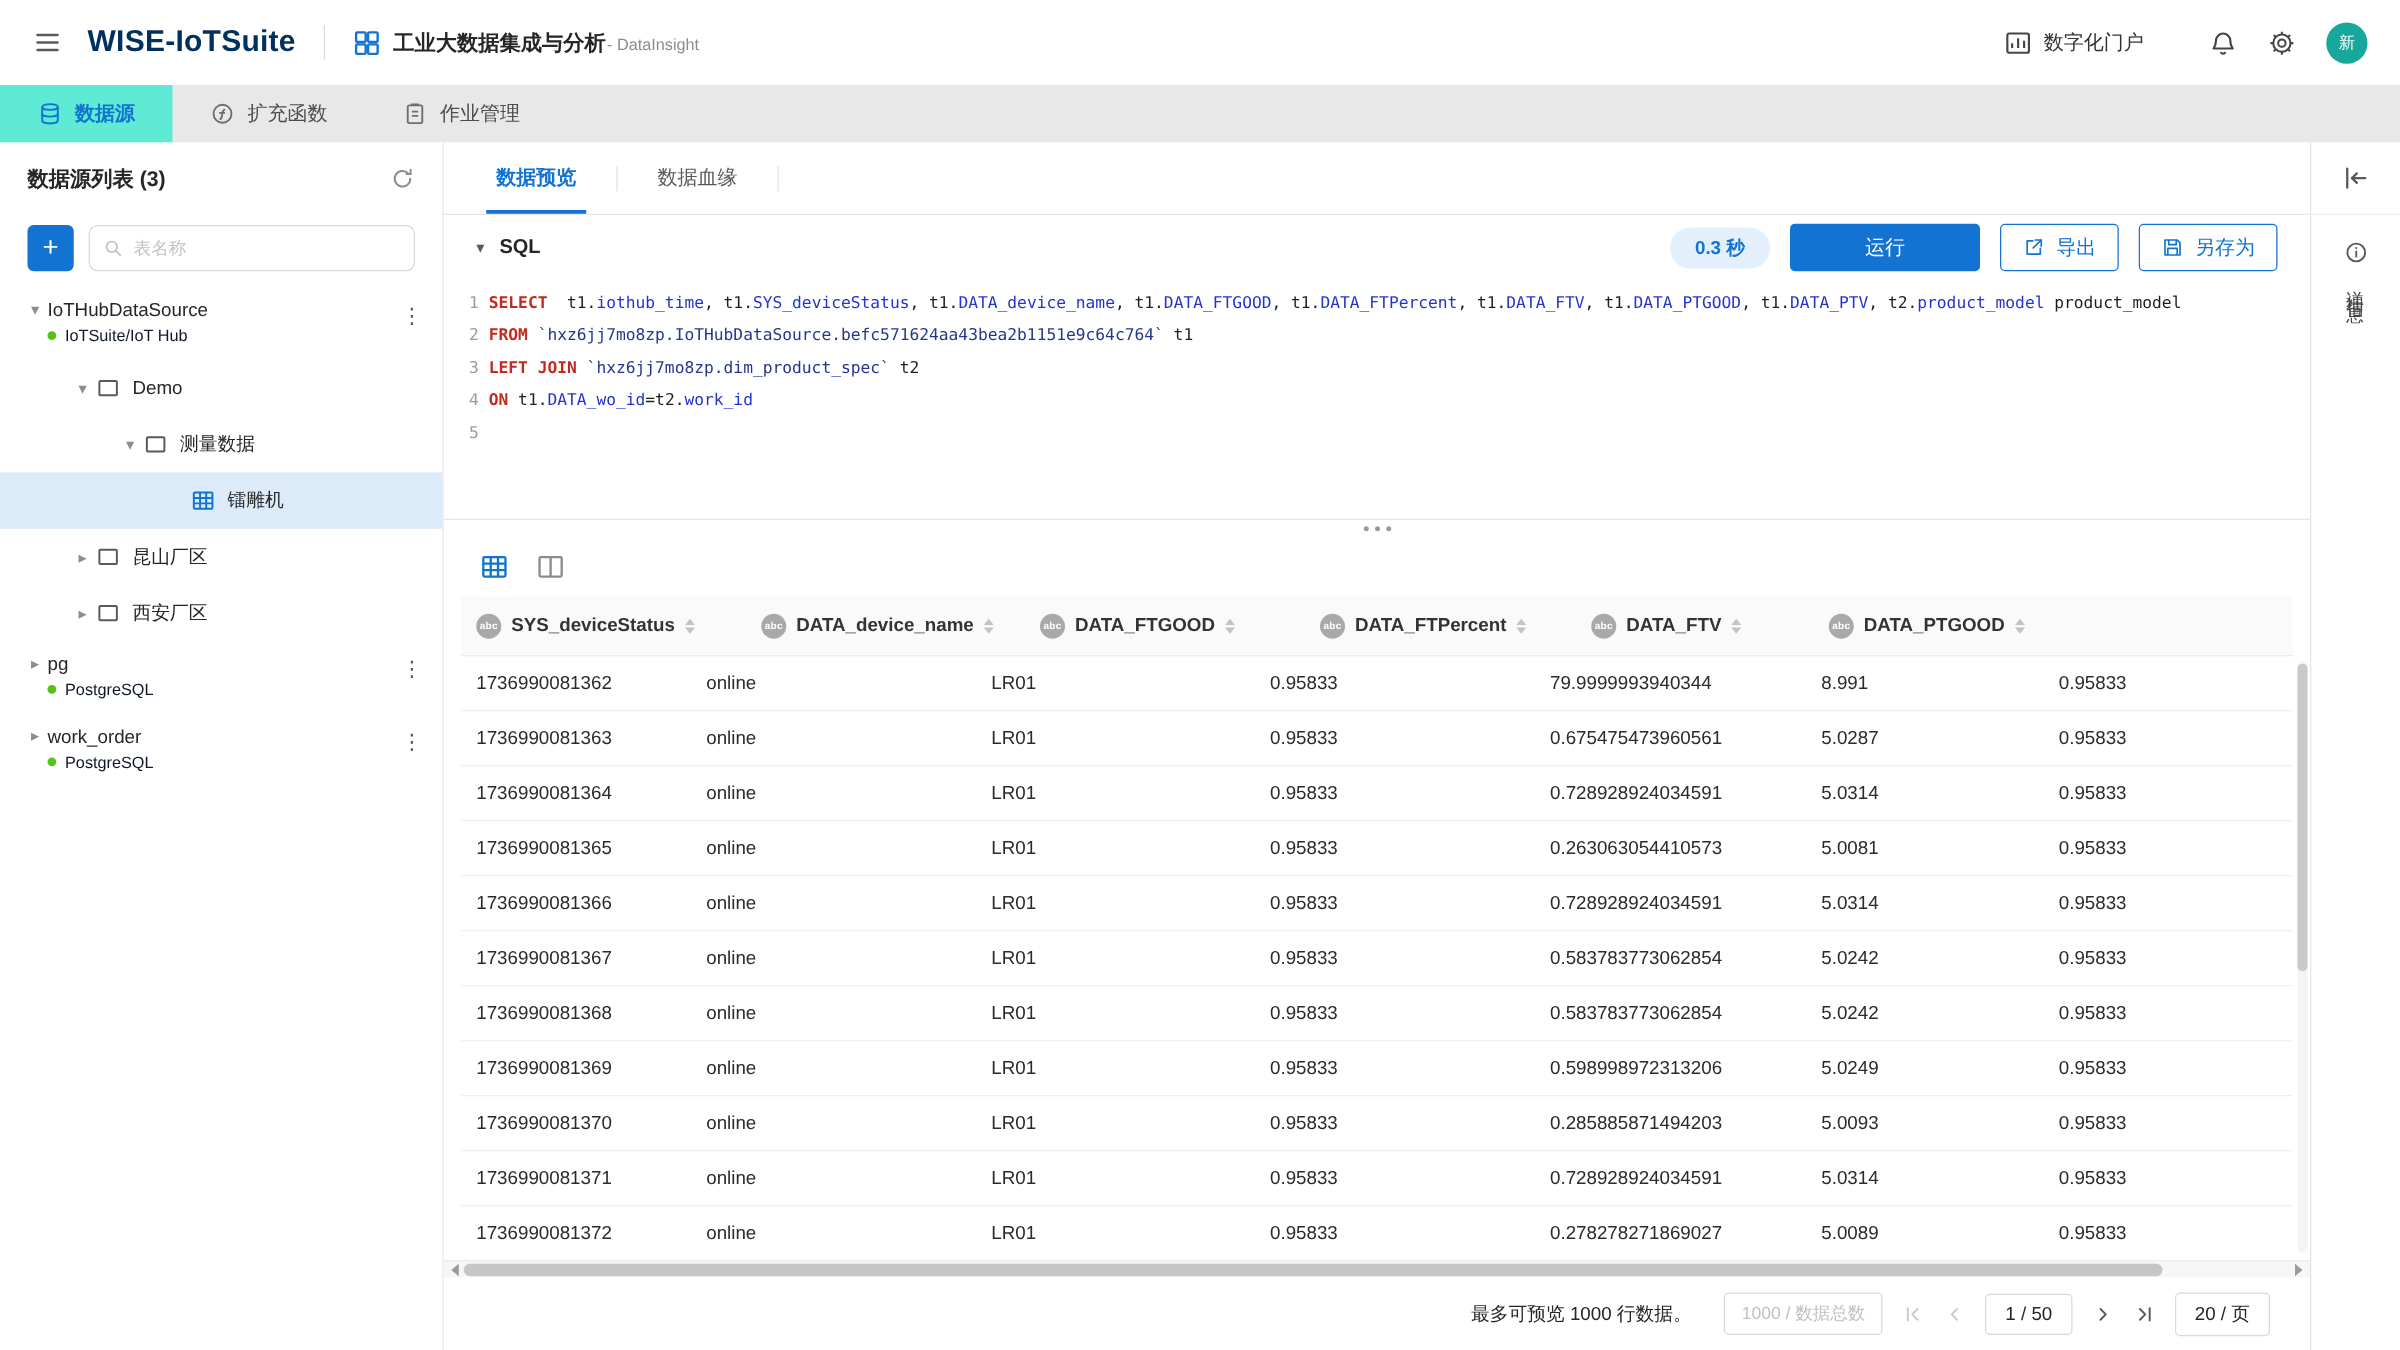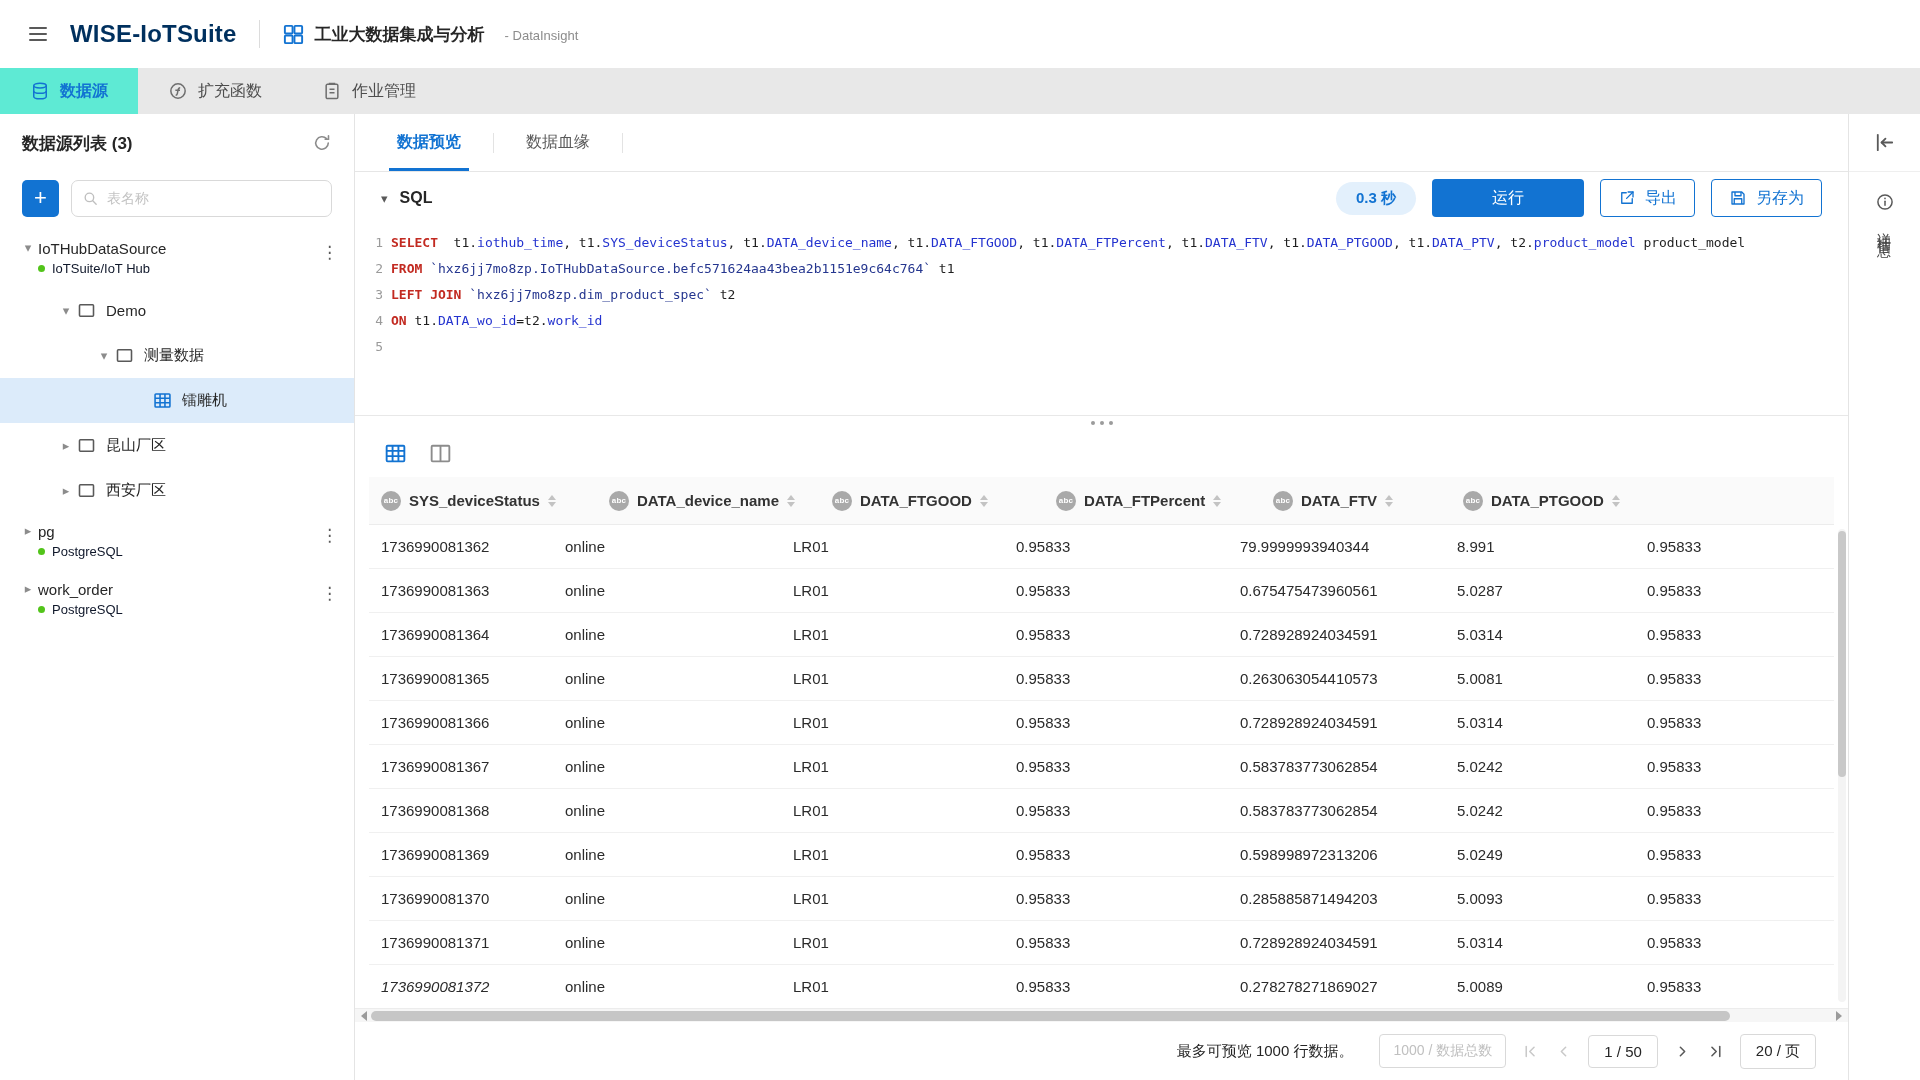--- a/index.html
+++ b/index.html
@@ -13,21 +13,21 @@
   .ic svg{width:100%;height:100%;display:block}
 
   
   header{height:68px;flex:none;display:flex;align-items:center;justify-content:space-between;padding:0 26px;background:#fff}
   .h-left,.h-right{display:flex;align-items:center}
   .hamburger{width:24px;height:24px;color:#595959;cursor:pointer}
   .logo{font-size:24px;font-weight:800;color:var(--navy);margin-left:20px;letter-spacing:.2px}
   .hdivider{width:1px;height:28px;background:#dcdcdc;margin:0 22px}
   .appicon{width:23px;height:23px;color:var(--primary);margin-right:10px}
   .apptitle{font-size:17px;font-weight:bold;color:#262626}
-  .appsub{font-size:13px;color:#8c8c8c;margin-left:20px;padding-top:3px}
+  .appsub{font-size:13px;color:#8c8c8c;margin-left:1px;padding-top:3px}
   .portal{display:flex;align-items:center;gap:9px;font-size:16px;color:#333;cursor:pointer;margin-right:28px}
   .portal .ic{width:23px;height:23px;color:#454545}
   .hbtn{width:23px;height:23px;color:#454545;cursor:pointer;margin-left:24px}
   .avatar{width:33px;height:33px;border-radius:50%;background:var(--teal);color:#fff;font-size:13px;display:flex;align-items:center;justify-content:center;margin-left:24px;cursor:pointer}
 
   
   .tabbar{height:46px;flex:none;background:#e8e8e8;display:flex;align-items:stretch}
   .mtab{display:flex;align-items:center;gap:10px;padding:0 30px;font-size:16px;color:#4d4d4d;cursor:pointer}
   .mtab .ic{width:20px;height:20px;color:#6e6e6e}
   .mtab.active{background:#5eead4;color:var(--primary);font-weight:bold}
@@ -146,20 +146,45 @@
         <svg viewBox="0 0 24 24" fill="none" stroke="currentColor" stroke-width="2">
           <rect x="3" y="3" width="8" height="8" rx="1"></rect>
           <rect x="13" y="3" width="8" height="8" rx="1"></rect>
           <rect x="3" y="13" width="8" height="8" rx="1"></rect>
           <rect x="13" y="13" width="8" height="8" rx="1"></rect>
         </svg>
       </span>
     <span class="apptitle">工业大数据集成与分析</span>
     <span class="appsub">- DataInsight</span>
   </div>
+  <div class="h-right">
+    <div class="portal">
+      <span class="ic">
+          <svg viewBox="0 0 24 24" fill="none" stroke="currentColor" stroke-width="1.8">
+            <rect x="3" y="4" width="18" height="16" rx="1.5"></rect>
+            <path d="M7 16v-4M12 16V8M17 16v-6"></path>
+          </svg>
+        </span>
+      <span>数字化门户</span>
+    </div>
+    <span class="hbtn ic">
+        <svg viewBox="0 0 24 24" fill="none" stroke="currentColor" stroke-width="1.8" stroke-linejoin="round">
+          <path d="M6 10a6 6 0 1 1 12 0c0 4 1.5 5.5 2 6.5H4c.5-1 2-2.5 2-6.5z"></path>
+          <path d="M10 19.5a2.2 2.2 0 0 0 4 0"></path>
+        </svg>
+      </span>
+    <span class="hbtn ic">
+        <svg viewBox="0 0 24 24" fill="none" stroke="currentColor" stroke-width="1.7">
+          <circle cx="12" cy="12" r="3.1"></circle>
+          <circle cx="12" cy="12" r="7.2"></circle>
+          <path d="M12 2.4v2.8M12 18.8v2.8M2.4 12h2.8M18.8 12h2.8M5.2 5.2l2 2M16.8 16.8l2 2M18.8 5.2l-2 2M7.2 16.8l-2 2"></path>
+        </svg>
+      </span>
+    <span class="avatar">新</span>
+  </div>
 </header>
 
 <nav class="tabbar">
     <div class="mtab active">
       <span class="ic">
         <svg viewBox="0 0 24 24" fill="none" stroke="currentColor" stroke-width="1.8">
           <ellipse cx="12" cy="5.5" rx="7.5" ry="2.8"></ellipse>
           <path d="M4.5 5.5v13c0 1.6 3.4 2.8 7.5 2.8s7.5-1.2 7.5-2.8v-13"></path>
           <path d="M4.5 12c0 1.6 3.4 2.8 7.5 2.8s7.5-1.2 7.5-2.8"></path>
         </svg>
@@ -510,21 +535,21 @@
           <div class="trw">
             <div class="td" style="width: 184px;">1736990081371</div>
             <div class="td" style="width: 228px;">online</div>
             <div class="td" style="width: 223px;">LR01</div>
             <div class="td" style="width: 224px;">0.95833</div>
             <div class="td" style="width: 217px;">0.728928924034591</div>
             <div class="td" style="width: 190px;">5.0314</div>
             <div class="td" style="width: 175px;">0.95833</div>
           </div>
           <div class="trw">
-            <div class="td" style="width: 184px; font-style: italic;">1736990081372</div>
+            <div class="td" style="width: 184px;">1736990081372</div>
             <div class="td" style="width: 228px;">online</div>
             <div class="td" style="width: 223px;">LR01</div>
             <div class="td" style="width: 224px;">0.95833</div>
             <div class="td" style="width: 217px;">0.278278271869027</div>
             <div class="td" style="width: 190px;">5.0089</div>
             <div class="td" style="width: 175px;">0.95833</div>
           </div>
         </div>
       <div class="vscroll">
         <div class="vthumb"></div>

